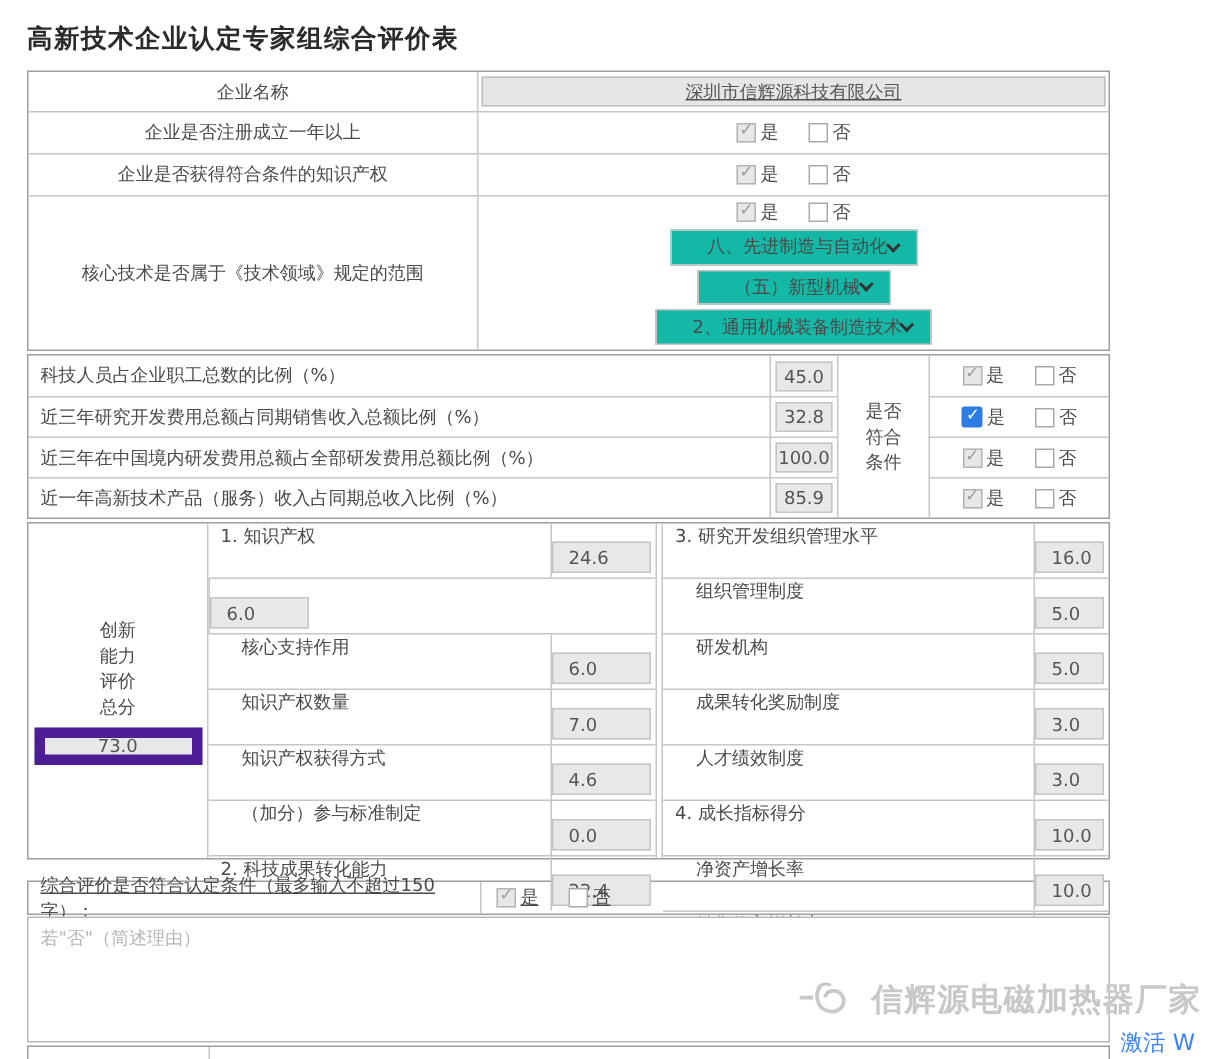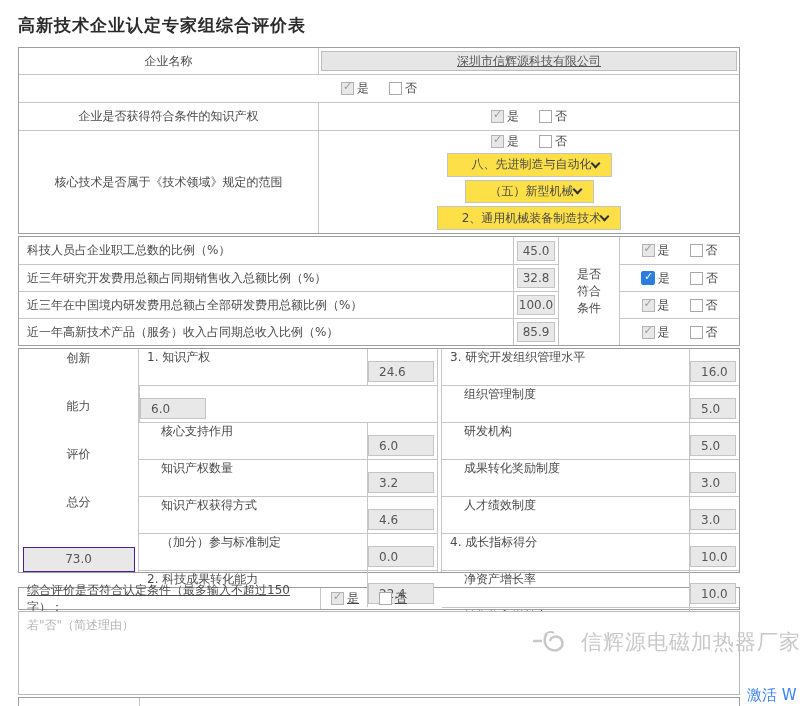--- a/index.html
+++ b/index.html
@@ -26,41 +26,41 @@
   .cb { display:inline-flex; align-items:center; gap:3px; font-size:12px; color:#4a4a4a; }
   .box { width:13px; height:13px; border:1px solid #a9a9a9; background:#fff; position:relative; flex:none; }
   .box.gray-checked { background:#e7e7e7; border-color:#b3b3b3; }
   .box.gray-checked::after { content:"✓"; position:absolute; top:-3px; left:1px; font-size:11px; font-weight:bold; color:#9a9a9a; }
   .box.blue-checked { width:14px; height:14px; background:#2b7de1; border-color:#2b7de1; border-radius:2px; }
   .box.blue-checked::after { content:"✓"; position:absolute; top:-2px; left:2px; font-size:11px; font-weight:bold; color:#fff; }
 
   
   .tech-col { display:flex; flex-direction:column; padding:0; }
   .cb-line { height:22px; display:flex; align-items:center; justify-content:center; }
-  .dropdown { height:24px; margin:0 2px 3px 2px; border:1px solid #c4c4c4; background:#fde047;
+  .dropdown { height:24px; margin:0 2px 3px 2px; border:1px solid #c4c4c4; background:#14b8a6;
     display:flex; align-items:center; justify-content:space-between; padding:0 12px 0 24px; font-size:12px; cursor:pointer; }
   .chev { width:7px; height:7px; border-right:2px solid #333; border-bottom:2px solid #333; transform:rotate(45deg); margin-top:-3px; flex:none; }
 
   
   .t2 { display:grid; grid-template-columns:494px 45px 61px 1fr; grid-auto-rows:27px; margin-top:2px; }
   .t2 > div { display:flex; align-items:center; font-size:12px; }
   .bt { border-top:1px solid #c6c6c6; }
   .bl { border-left:1px solid #c6c6c6; }
   .t2-label { padding-left:8px; }
   .t2-val { justify-content:center; }
   .gray-input { flex:1; margin:3px; background:#e8e8e8; border:1px solid #c4c4c4; height:20px;
     display:flex; align-items:center; justify-content:center; font-size:12px; color:#555; }
   .cond-cell { grid-column:3; grid-row:1/5; flex-direction:column; justify-content:center; line-height:17px; }
   .t2-cb { justify-content:center; }
 
   
   .t3 { display:flex; margin-top:2px; height:225px; }
   .t3-colA { width:120px; flex:none; border-right:1px solid #c6c6c6; display:flex; flex-direction:column;
-    align-items:center; justify-content:center; font-size:12px; line-height:17px; text-align:center;gap:31px; }
-  .total-box { width:112px; height:25px; margin-top:5px; background:#e8e8e8; border:1px solid #4c1d95;
+    align-items:center; justify-content:center; font-size:12px; line-height:17px; text-align:center; }
+  .total-box { width:112px; height:25px; margin-top:5px; background:#e8e8e8; border:7px solid #4c1d95;
     display:flex; align-items:center; justify-content:center; color:#555; }
   .t3-sub { display:flex; flex-direction:column; }
   .t3-left { width:299px; flex:none; border-right:1px solid #c6c6c6; margin-right:3px; }
   .t3-right { flex:1; border-left:1px solid #c6c6c6; }
   .s-row { flex:1; display:flex; }
   .s-row + .s-row { border-top:1px solid #c6c6c6; }
   .s-label { flex:1; font-size:12px; padding-left:8px; }
   .s-label.indent { padding-left:22px; }
   .s-val-l { width:70px; flex:none; }
   .s-val-r { width:50px; flex:none; }
@@ -79,40 +79,41 @@
   .t5 textarea { width:100%; height:100%; border:1px solid #b9b9b9; resize:none; padding:5px 8px;
     font-family:"DejaVu Sans","Liberation Sans",sans-serif; font-size:12px; background:#fff; }
   .t5 textarea::placeholder { color:#b5b5b5; }
 
   
   .t6 { margin-top:2px; height:40px; display:flex; border:1px solid #9e9e9e; border-bottom:none; }
   .t6-left { width:121px; flex:none; border-right:1px solid #c6c6c6; display:flex; justify-content:center; align-items:flex-start; padding-top:16px; font-size:12px; font-weight:bold; color:#2f2f2f; }
   .t6-right { flex:1; }
 
   
-  .watermark { position:absolute; left:533px; top:626px; display:flex; align-items:center; gap:4px;
-    color:#c8c8c8; font-size:21px; font-weight:normal; letter-spacing:1px; white-space:nowrap; pointer-events:none; }
+  .watermark { position:absolute; left:533px; top:650px; display:flex; align-items:center; gap:4px;
+    color:#c8c8c8; font-size:21px; font-weight:bold; letter-spacing:1px; white-space:nowrap; pointer-events:none; }
   .activate { position:absolute; left:747px; top:686px; color:#3b82f6; font-size:15px; white-space:nowrap; }
 </style>
 </head>
 <body>
 
 <div class="page">
 
   <div class="title">高新技术企业认定专家组综合评价表</div>
 
   <div class="tbl">
     <div class="row" style="height:26px">
       <div class="cell label-cell w-left">企业名称</div>
       <div class="cell value-area">
         <div class="company-box">深圳市信辉源科技有限公司</div>
       </div>
     </div>
 
     <div class="row" style="height:28px">
+      <div class="cell label-cell w-left">企业是否注册成立一年以上</div>
       <div class="cell value-area center">
         <span class="cb-pair">
           <span class="cb">
               <span class="box gray-checked"></span>
               <span>是</span>
             </span>
           <span class="cb">
               <span class="box"></span>
               <span>否</span>
             </span>
@@ -265,21 +266,21 @@
         </div>
       <div class="s-row">
           <span class="s-label indent">核心支持作用</span>
           <span class="s-val-l">
             <span class="s-box">6.0</span>
           </span>
         </div>
       <div class="s-row">
           <span class="s-label indent">知识产权数量</span>
           <span class="s-val-l">
-            <span class="s-box">3.2</span>
+            <span class="s-box">7.0</span>
           </span>
         </div>
       <div class="s-row">
           <span class="s-label indent">知识产权获得方式</span>
           <span class="s-val-l">
             <span class="s-box">4.6</span>
           </span>
         </div>
       <div class="s-row">
           <span class="s-label indent">（加分）参与标准制定</span>

